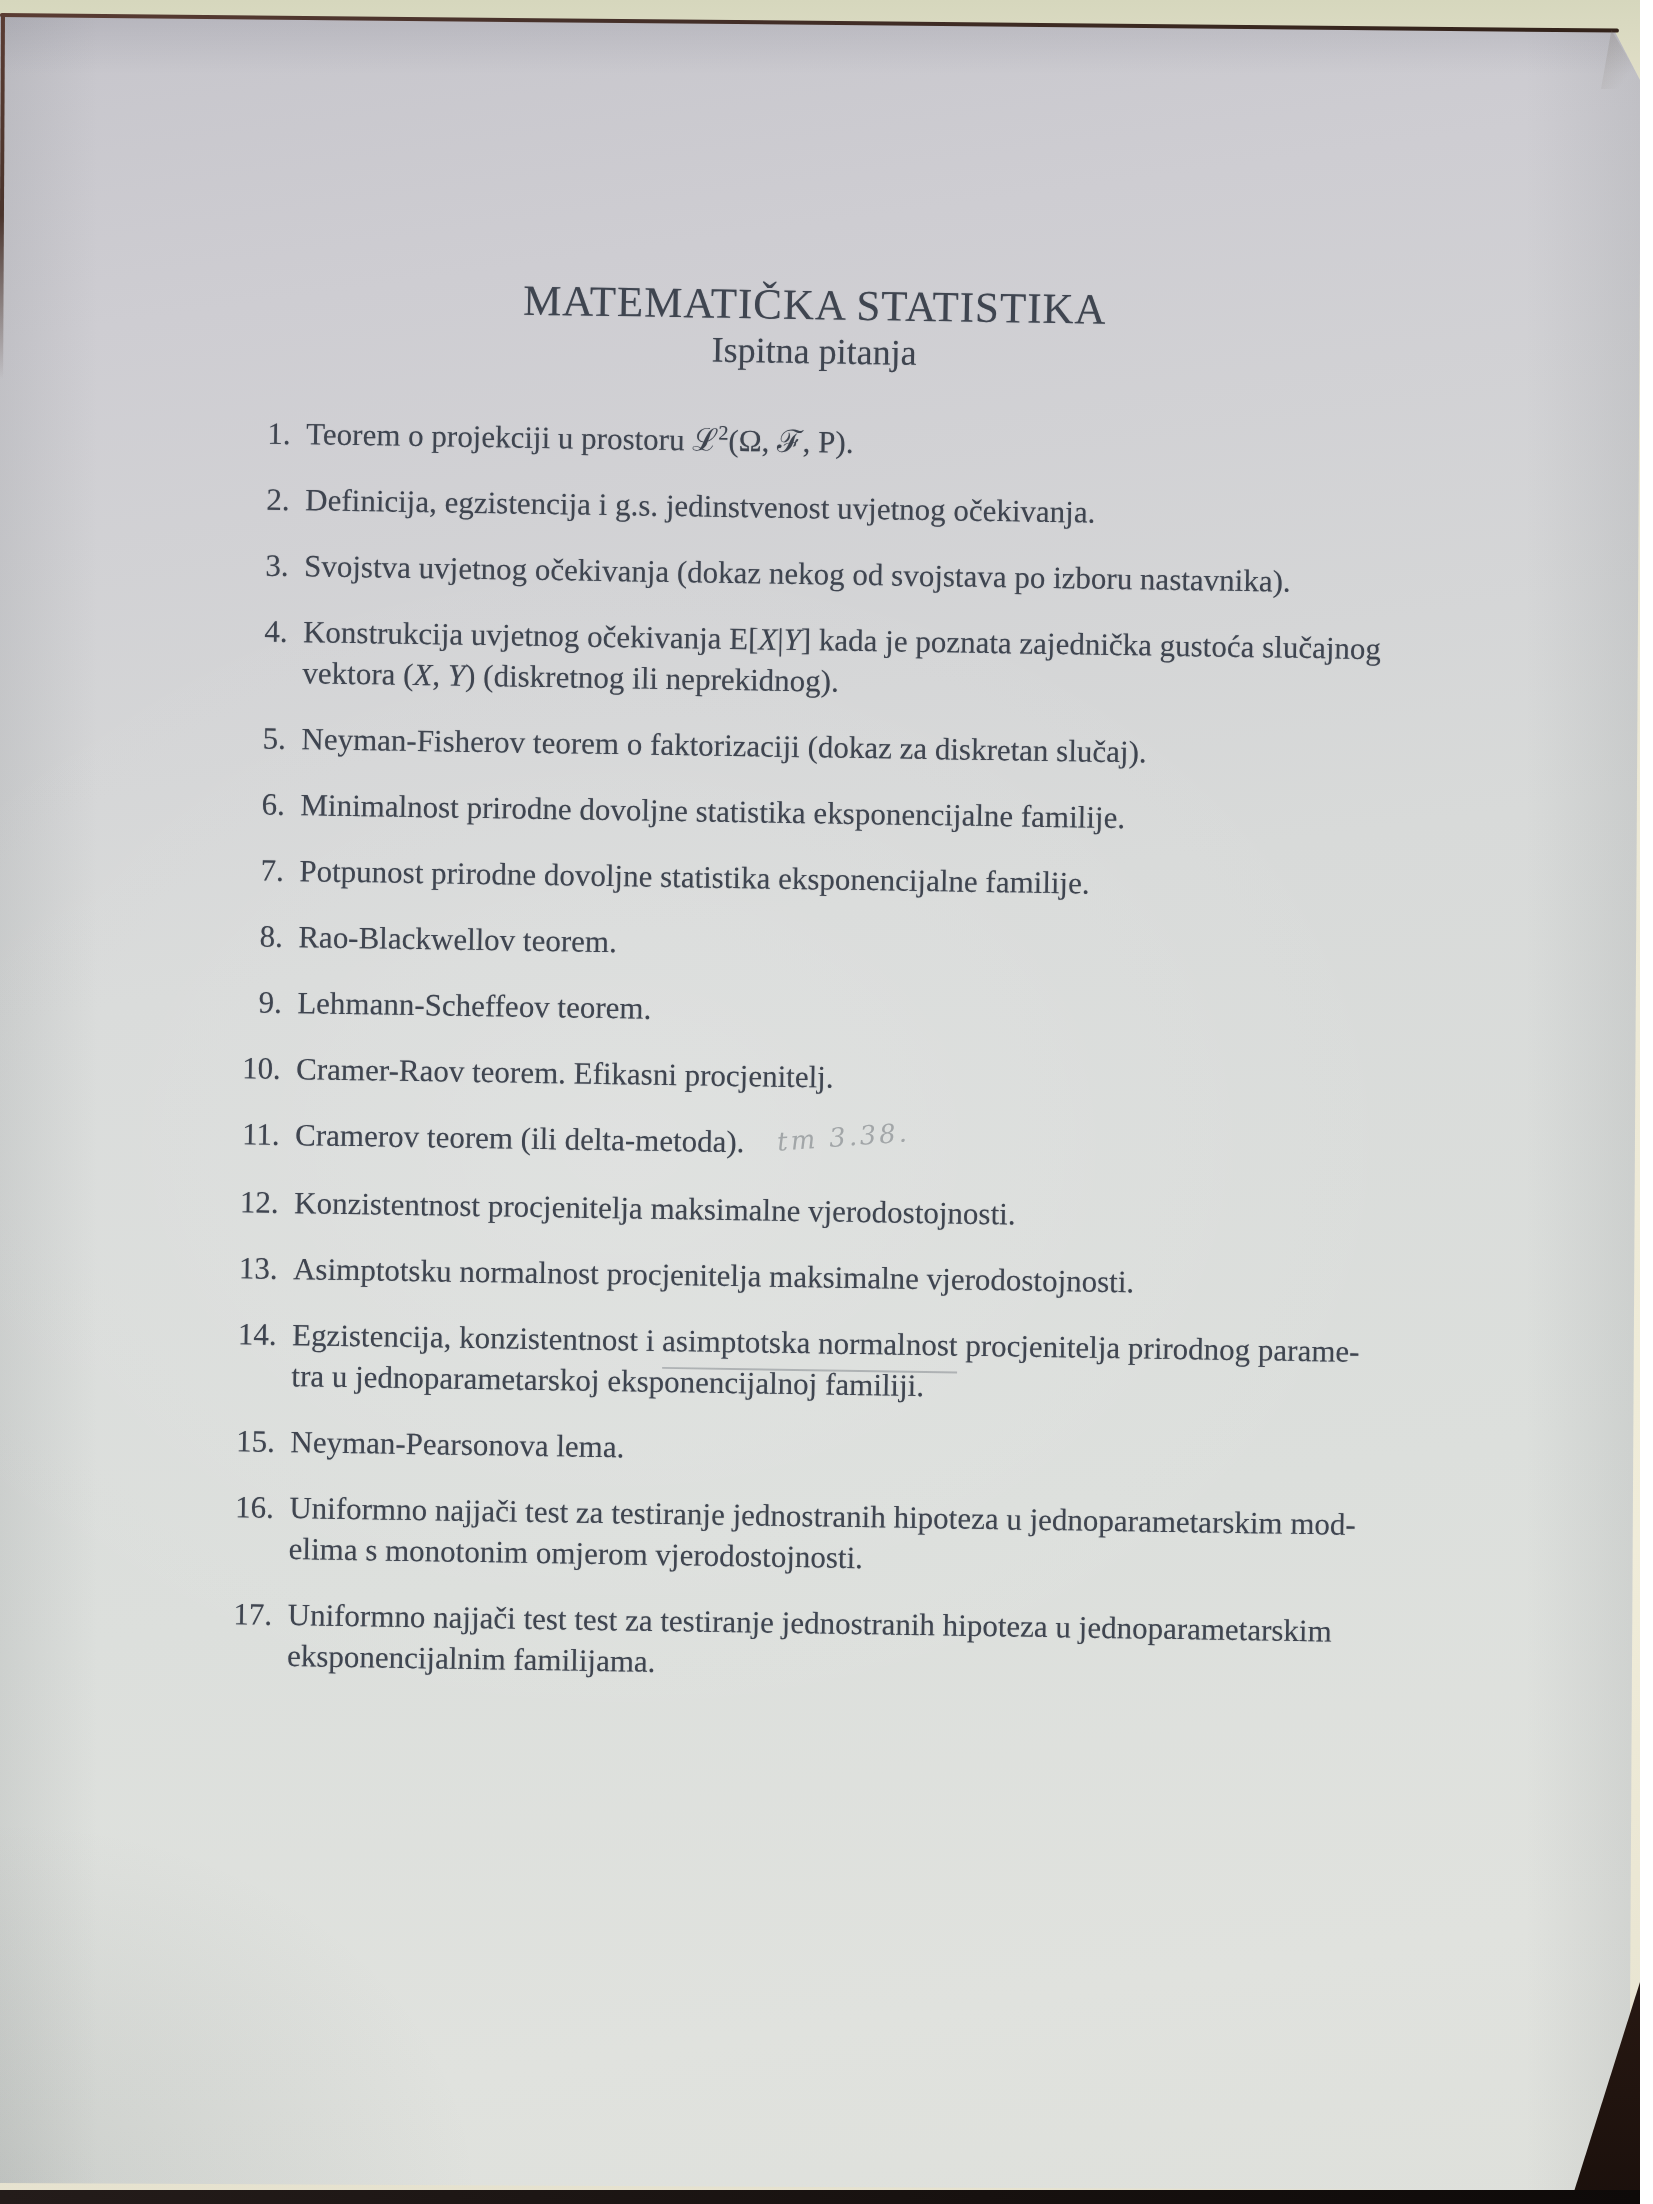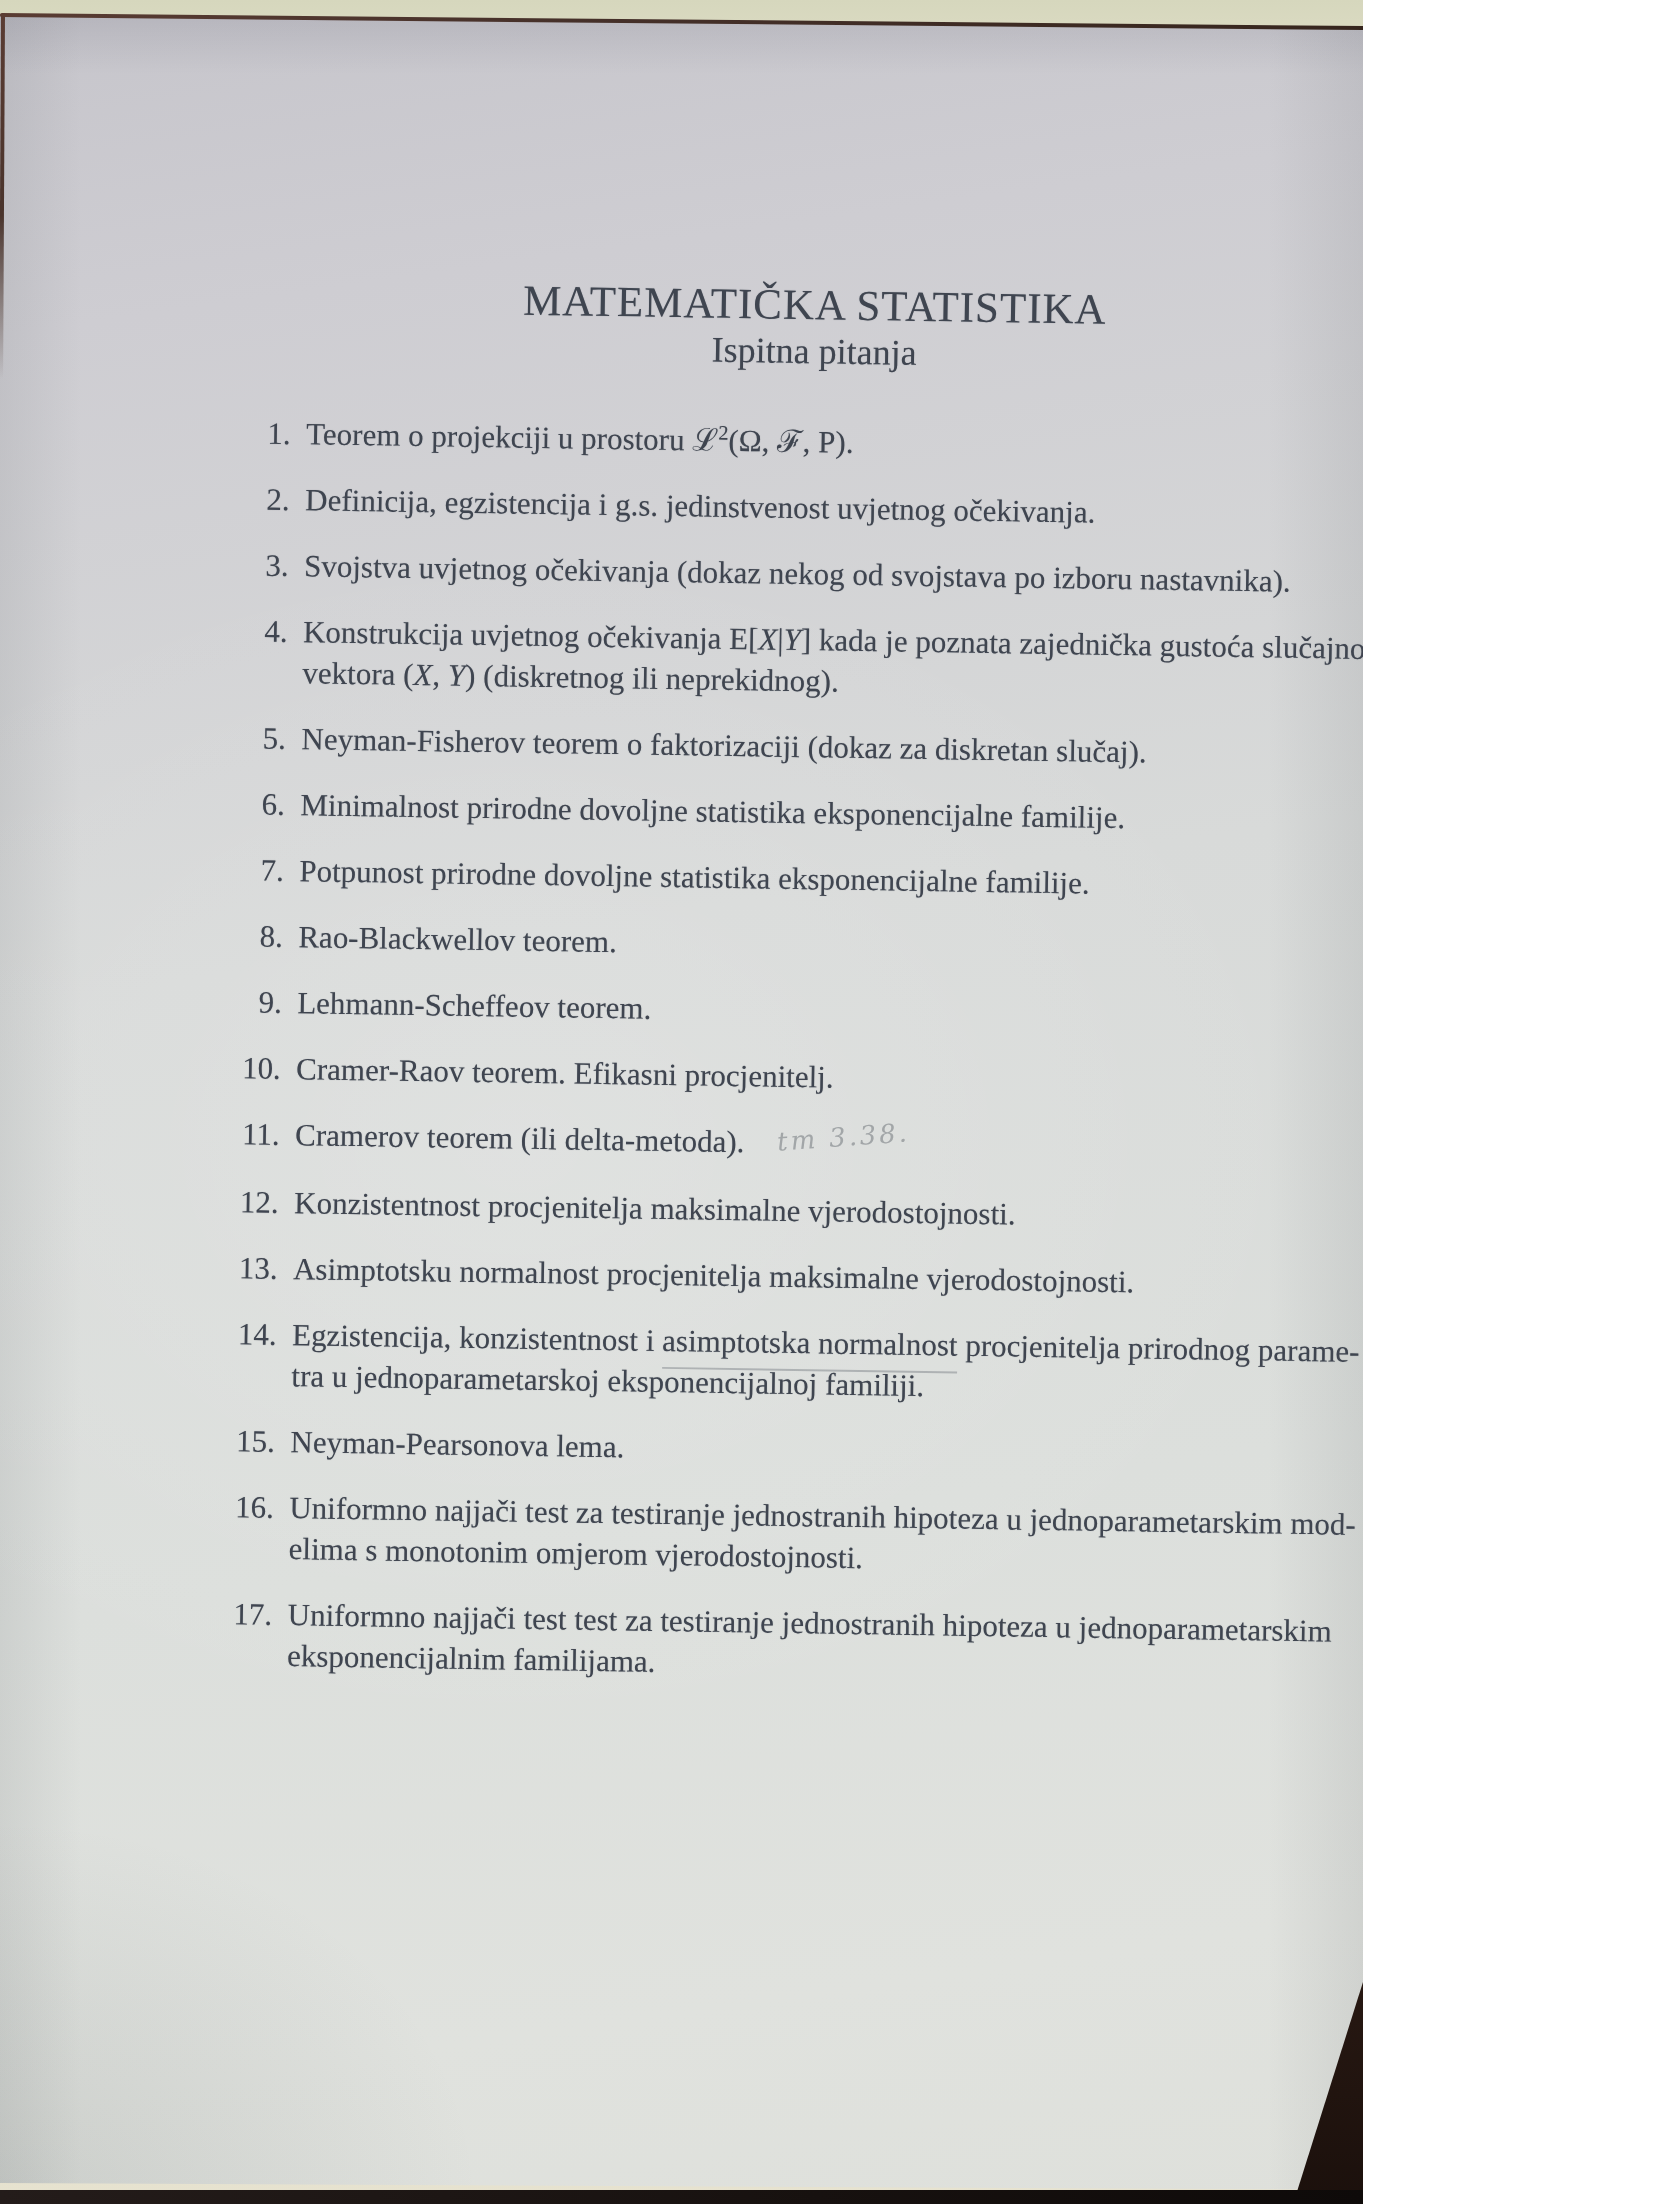--- a/index.html
+++ b/index.html
@@ -3,21 +3,21 @@
 <meta charset="utf-8">
 <style>
   html, body { margin: 0; padding: 0; }
   body {
     width: 1654px; height: 2205px;
     font-family: "Liberation Serif", "DejaVu Serif", serif;
     overflow: hidden;
   }
   .stage {
     position: relative;
-    width: 1363px; height: 2205px;
+    width: 1640px; height: 2205px;
     overflow: hidden;
     background: var(--backdrop-cream, #ebe7d4);
   }
   
   .backdrop {
     position: absolute; inset: 0;
     background:
       linear-gradient(to bottom,
         var(--backdrop-top, #d6d7bd) 0%,
         #e2dfc9 4%,

